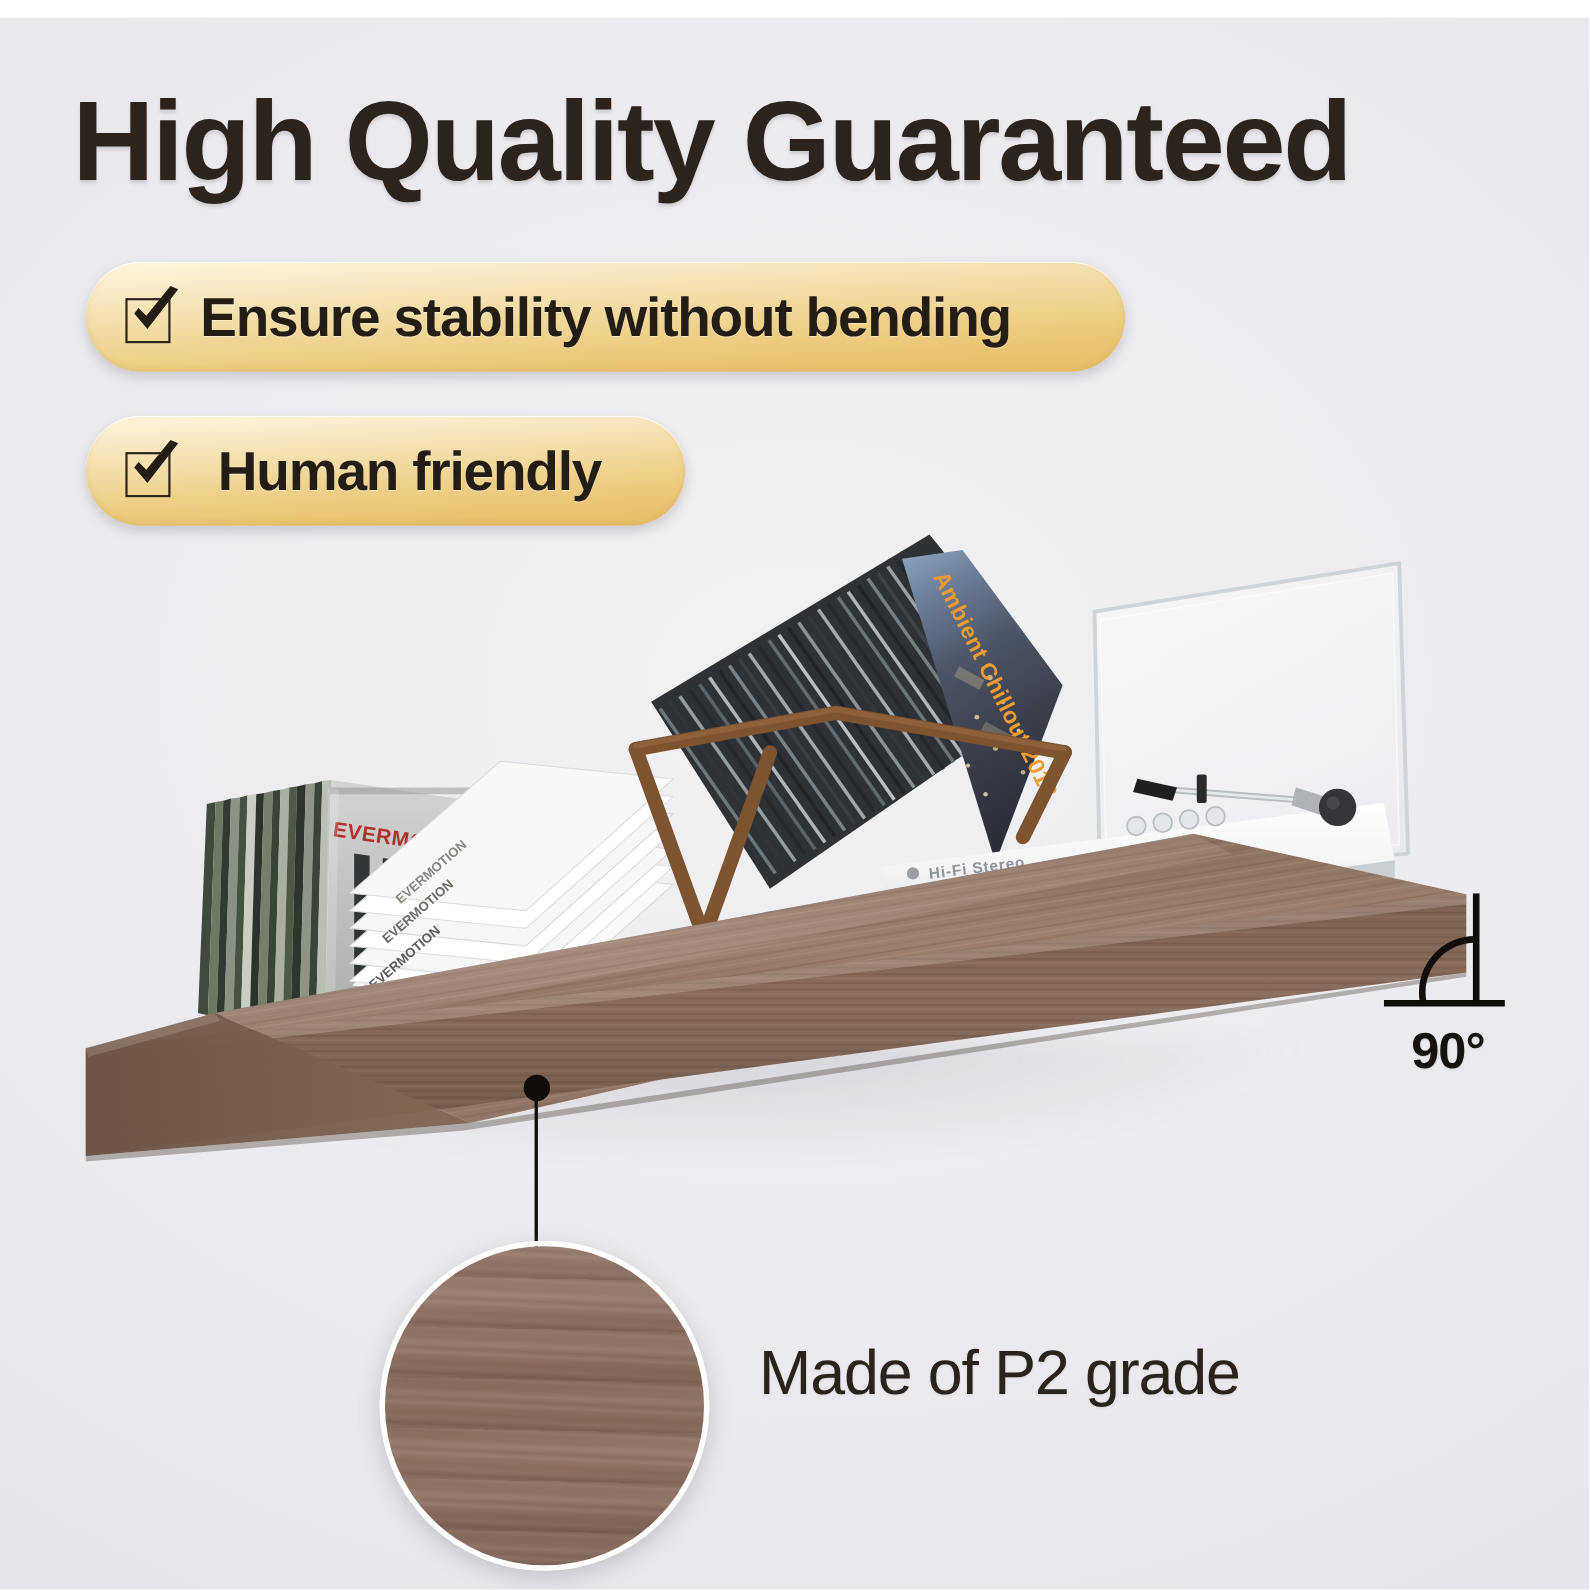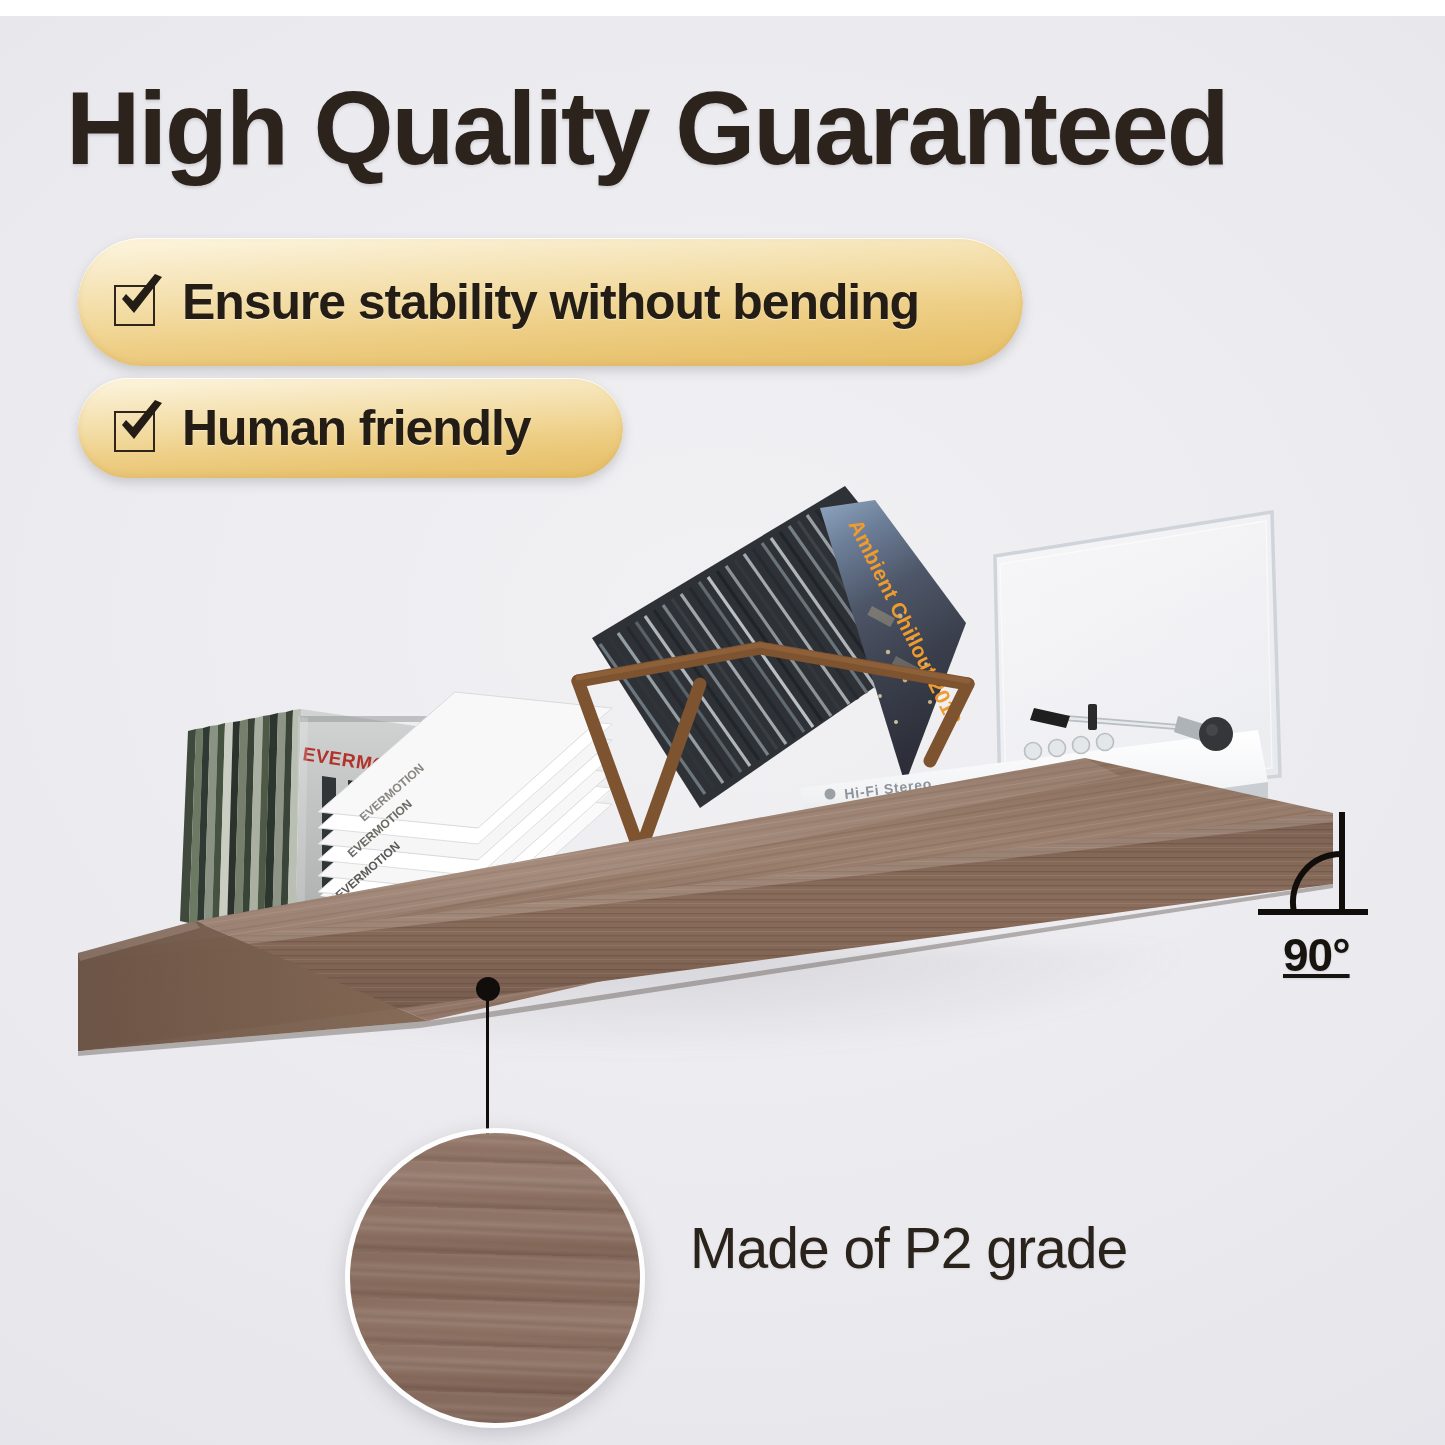--- a/index.html
+++ b/index.html
@@ -47,22 +47,22 @@
         #f3dda6 42%,
         #eecf87 63%,
         #e9c573 82%,
         #e6be67 100%);
     box-shadow:
       0 5px 11px rgba(120,118,130,.30),
       0 1px 0 rgba(255,255,255,.85) inset,
       0 -2px 6px rgba(190,150,70,.22) inset;
     padding-left:34px;
   }
-  .pill-1{ left:78px; top:222px;  width:945px; height:128px; }
-  .pill-2{ left:78px; top:362px;  width:545px; height:100px; }
+  .pill-1{ left:78px; top:222px;  width:945px; height:100px; }
+  .pill-2{ left:78px; top:362px;  width:545px; height:100px;gap:16px; }
 
   .chk{
     position:relative;
     width:48px; height:48px;
     flex:0 0 48px;
     margin-right:22px;
   }
   .chk .box{
     position:absolute;
     left:2px; top:7px;
@@ -104,21 +104,20 @@
     width:120px; height:115px;
   }
   .angle-label{
     position:absolute;
     left:1283px; top:912px;
     font-size:46px;
     font-weight:bold;
     letter-spacing:-1px;
     color:#17130f;
     text-shadow:0 1px 2px rgba(150,150,160,.30);
-    text-decoration:underline;
   }
 
   
   .leader-dot{
     position:absolute;
     left:476px; top:961px;
     width:24px; height:24px;
     border-radius:50%;
     background:#100d0a;
   }

